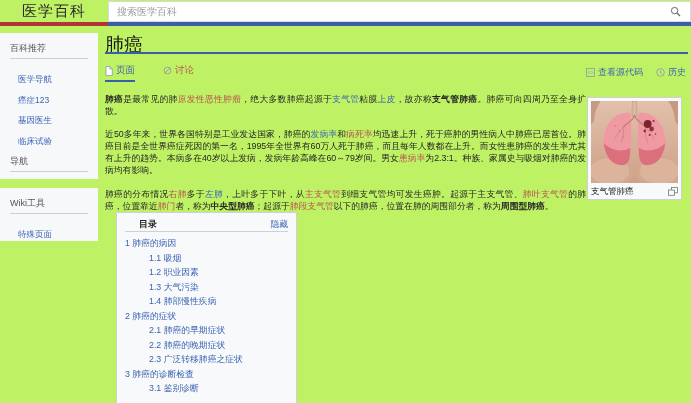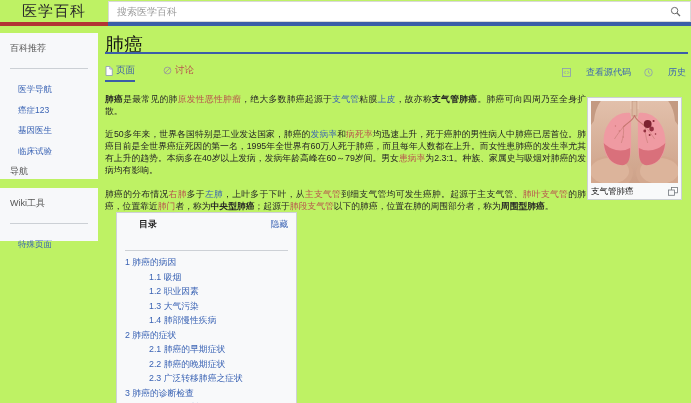--- a/index.html
+++ b/index.html
@@ -17,47 +17,47 @@
         font-family:"Liberation Sans","DejaVu Sans",sans-serif}
   #search-input::placeholder{color:#9b9b9b}
   .sicon{display:flex;align-items:center;padding-right:9px}
   .bar-red{left:0;top:22px;width:108px;height:4px;background:var(--logo-bar-red,#b23434)}
   .bar-blue{left:108px;top:22px;right:0;height:4px;background:var(--header-bar-blue,#3b5ea8)}
 
   
   .side-panel{left:0;width:98px;background:var(--sidebar-bg,#f7f8fa)}
   #panel-a{top:33px;height:146px}
   #panel-b{top:188px;height:53px}
-  .sg-head{margin:9px 10px 3px 10px;padding-bottom:13px;border-bottom:1px solid #ccd0d5;font-size:9px;color:#555}
+  .sg-head{margin:9px 10px 3px 10px;padding-bottom:3px;border-bottom:1px solid #ccd0d5;font-size:9px;color:#555}
   .sg-list{list-style:none;padding:2px 10px 0}
   .sg-list li{line-height:9.6px;margin:8px}
   .sg-list a{color:var(--link-blue,#3a63b4);font-size:8.5px}
 
   
   #page-title{left:105px;top:32px;font-family:"Liberation Serif","DejaVu Serif",serif;font-size:19px;font-weight:400;color:#141414}
   .title-rule{left:105px;top:52px;right:3px;height:2px;background:var(--header-bar-blue,#3b5ea8)}
   #tabs{left:105px;top:64px;display:flex;gap:28px;align-items:flex-start;font-size:9.5px}
   .tab{display:inline-flex;align-items:center;gap:3px}
   .tab-page{color:var(--header-bar-blue,#3b5ea8);border-bottom:2px solid var(--header-bar-blue,#3b5ea8);padding-bottom:3px}
   .tab-talk{color:var(--red-link,#b8534e)}
   #actions{right:5px;top:66px;display:flex;gap:13px;font-size:9px}
-  .action{color:var(--link-blue,#3a63b4);display:inline-flex;align-items:center;gap:15px}
+  .action{color:var(--link-blue,#3a63b4);display:inline-flex;align-items:center;gap:3px}
 
   
   #prose{left:105px;top:93px;width:481px;font-size:8.8px;line-height:12.1px;text-align:justify;color:var(--text,#252525)}
   #prose p{margin:0 0 11px}
   #prose a.link{color:var(--link-blue,#3a63b4)}
   #prose a.redlink{color:var(--red-link,#b8534e)}
   #prose .b{font-weight:bold}
 
   
   #toc{left:116px;top:212px;width:181px;background:var(--box-bg,#f8f9fa);border:1px solid var(--box-border,#cdd1d6);
        padding:5px 8px 8px;height:230px}
   .toc-head{display:flex;justify-content:space-between;align-items:center;border-bottom:1px solid var(--box-border,#cdd1d6);
-       padding-bottom:19px;margin-bottom:3px;font-size:9px}
+       padding-bottom:0;margin-bottom:3px;font-size:9px}
   .toc-title{font-weight:bold;margin-left:14px;color:#222}
   .toc-toggle{color:var(--link-blue,#3a63b4);font-weight:400;font-size:8.8px}
   #toc ul{list-style:none}
   #toc li{line-height:11.5px;white-space:nowrap;overflow:hidden}
   #toc li.l2{padding-left:24px}
   #toc a{color:var(--link-blue,#3a63b4);font-size:8.8px}
 
   
   #thumb{left:587px;top:97px;width:95px;background:var(--box-bg,#f8f9fa);border:1px solid #ccd0d5;padding:3px}
   .thumb-img{width:100%;height:82px;display:block;overflow:hidden}

